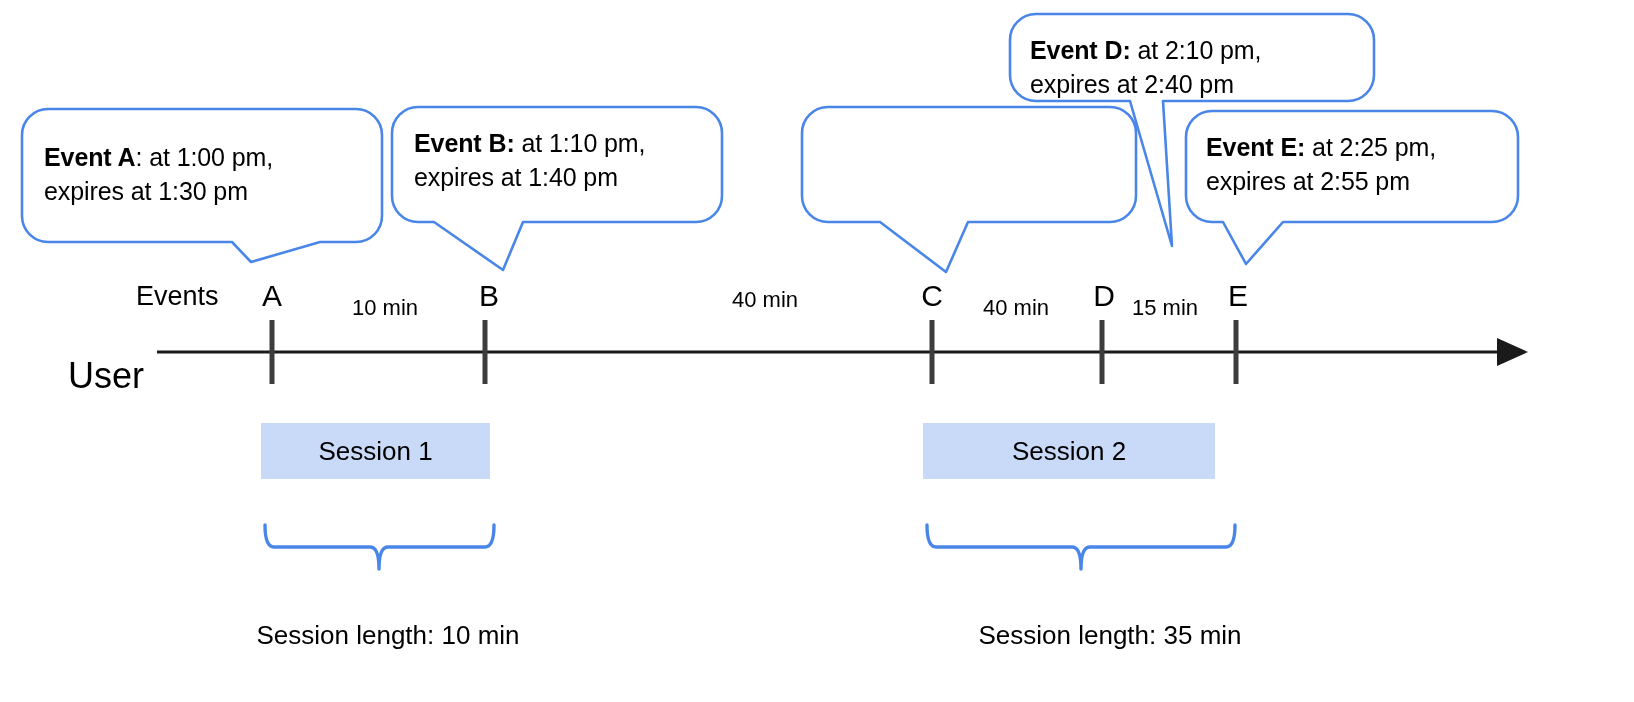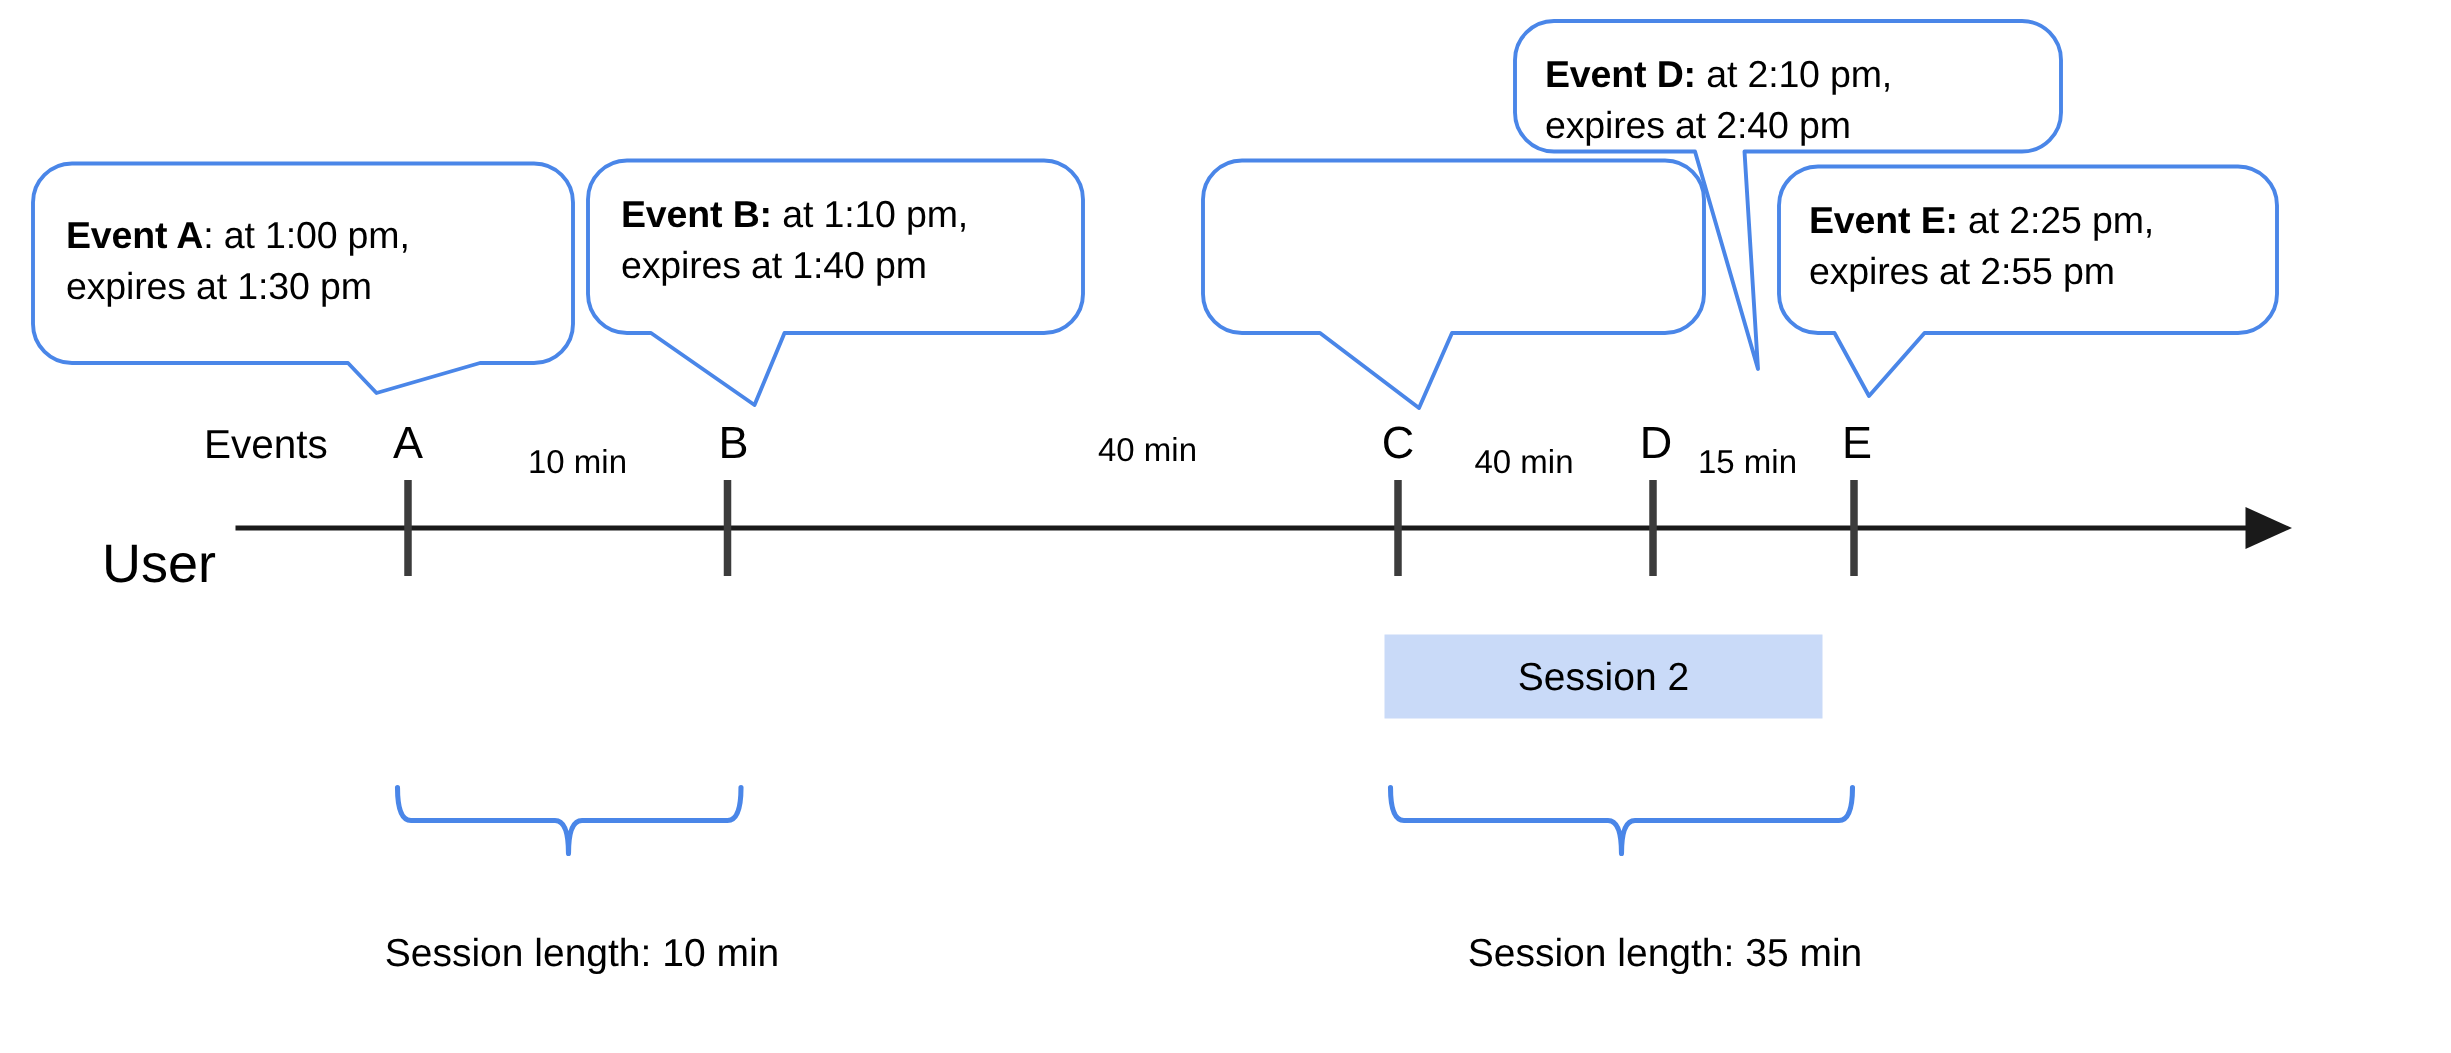--- a/index.html
+++ b/index.html
@@ -228,20 +228,23 @@
     <div class="tick-letter" style="left:489px; top:281px;">B</div>
     <div class="tick-letter" style="left:932px; top:281px;">C</div>
     <div class="tick-letter" style="left:1104px; top:281px;">D</div>
     <div class="tick-letter" style="left:1238px; top:281px;">E</div>
 
     <div class="interval-label" style="left:385px; top:297px;">10 min</div>
     <div class="interval-label" style="left:722px; top:289px;margin-left:43px;">40 min</div>
     <div class="interval-label" style="left:1016px; top:297px;">40 min</div>
     <div class="interval-label" style="left:1165px; top:297px;">15 min</div>
 
+    <div class="session-box" style="left:261px; top:423px; width:229px; height:56px;">
+      <span>Session 1</span>
+    </div>
 
     <div class="session-box" style="left:923px; top:423px; width:292px; height:56px;">
       <span>Session 2</span>
     </div>
 
     <div class="session-length" style="left:388px; top:622px;">Session length: 10 min</div>
     <div class="session-length" style="left:1110px; top:622px;">Session length: 35 min</div>
 
   </div>
 </div>

